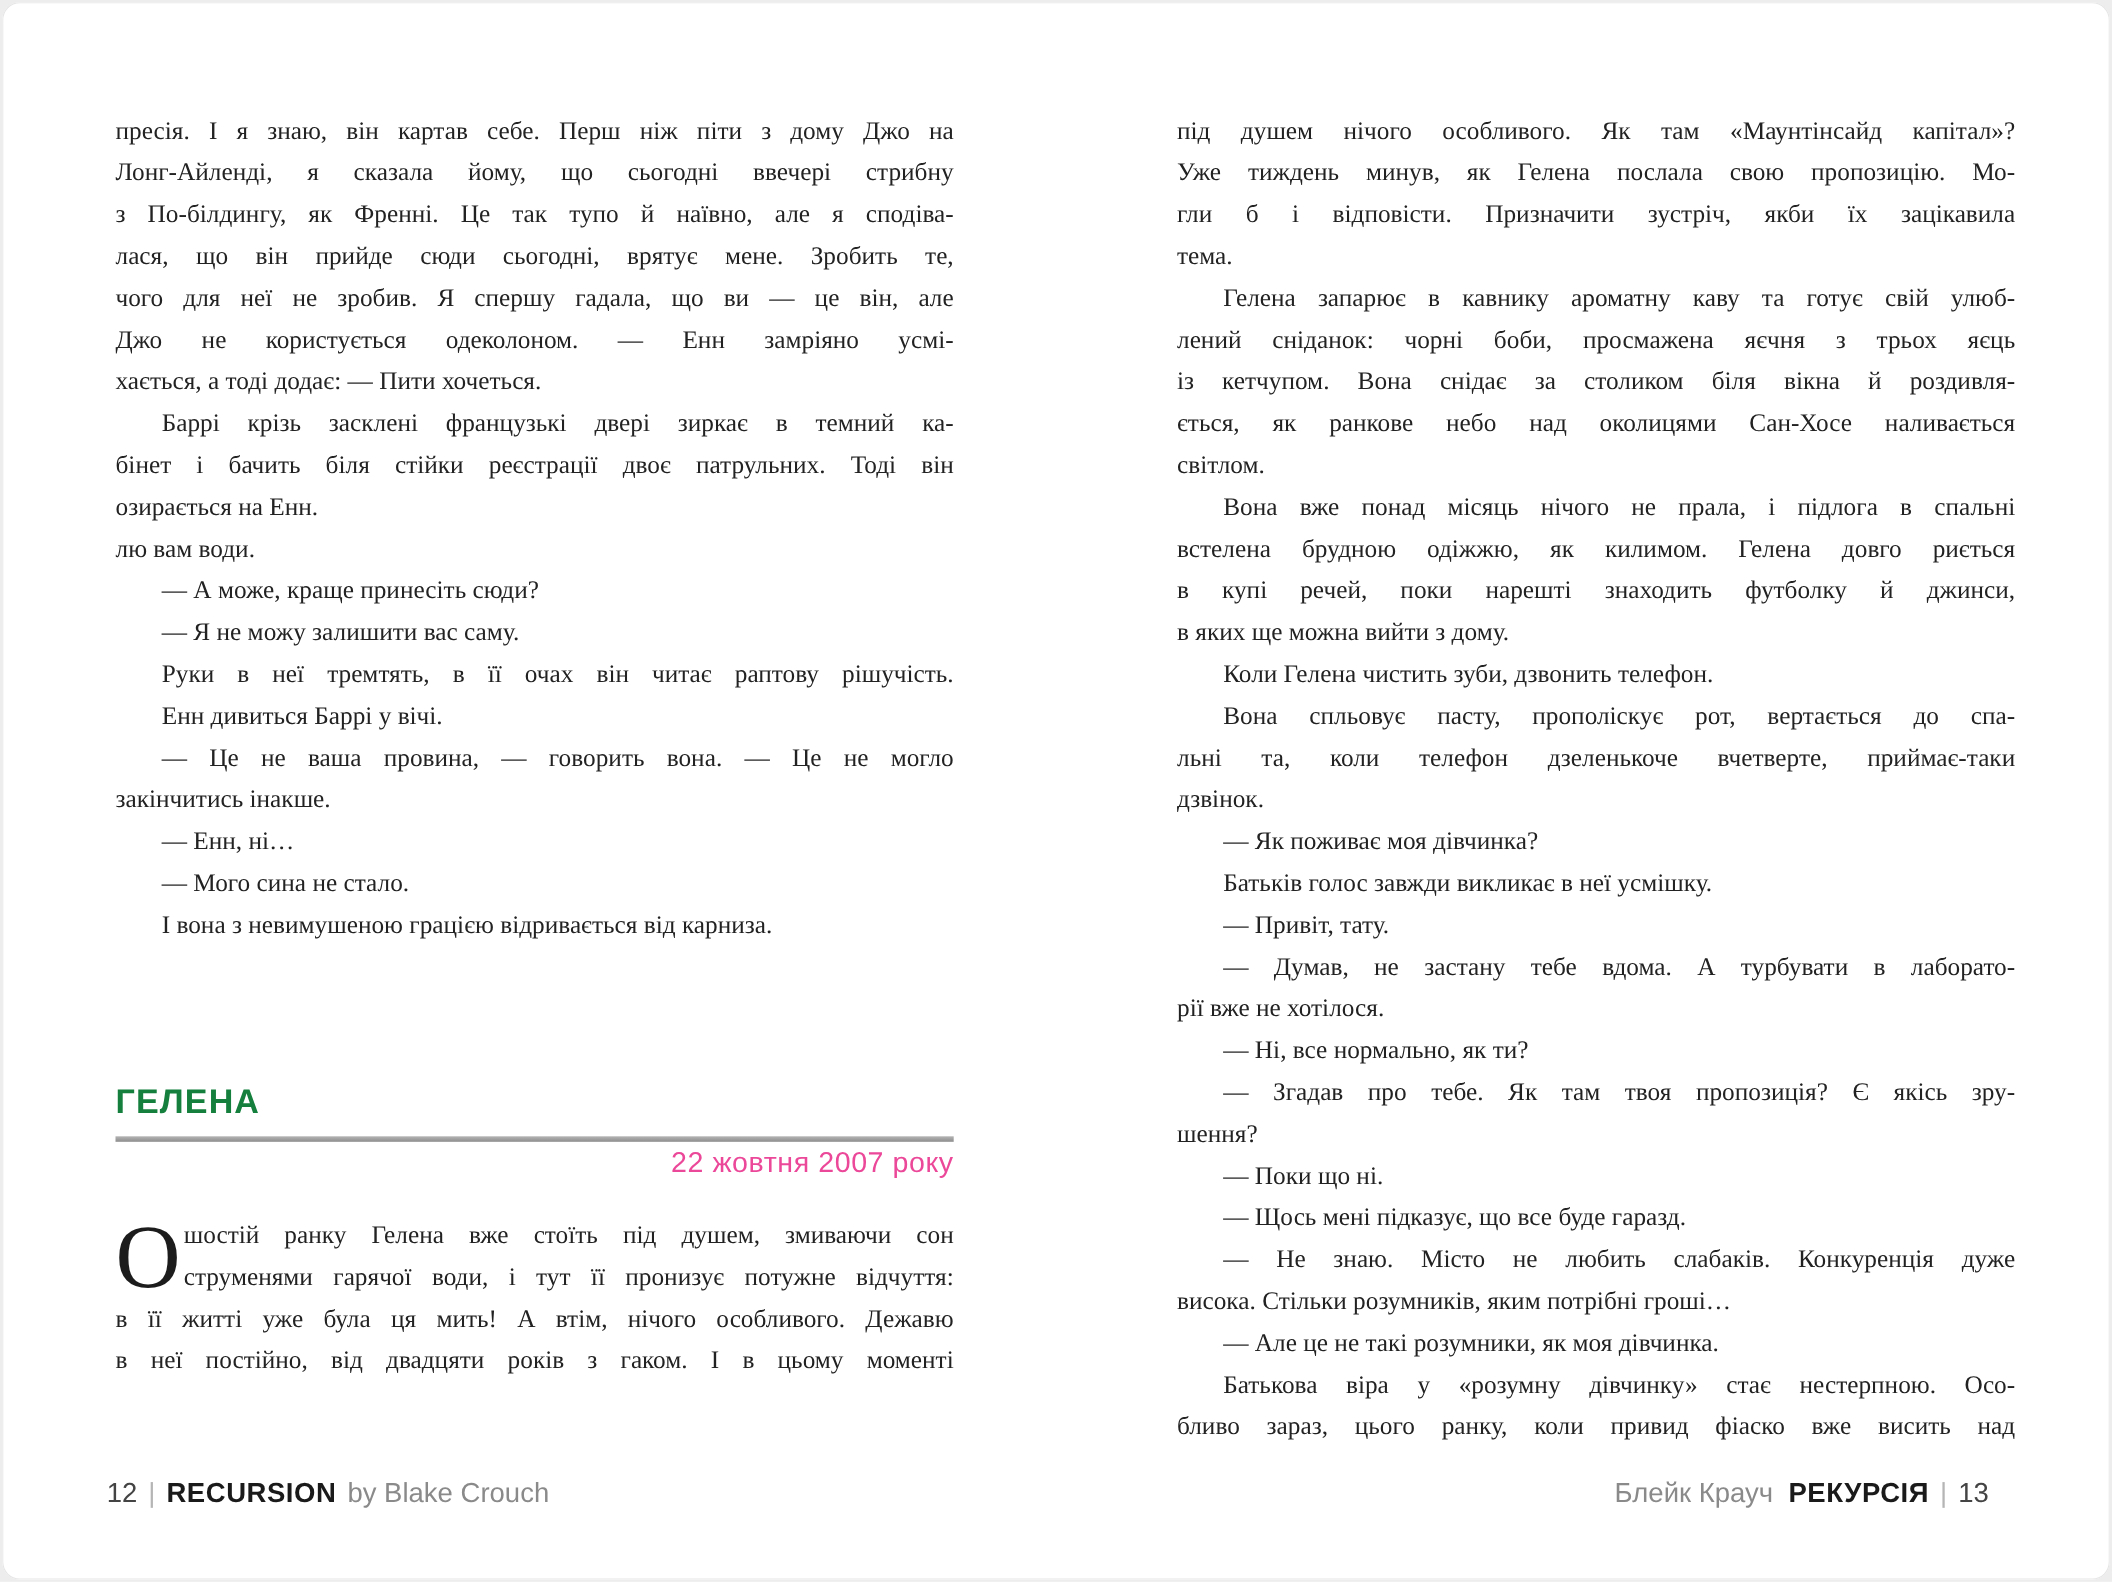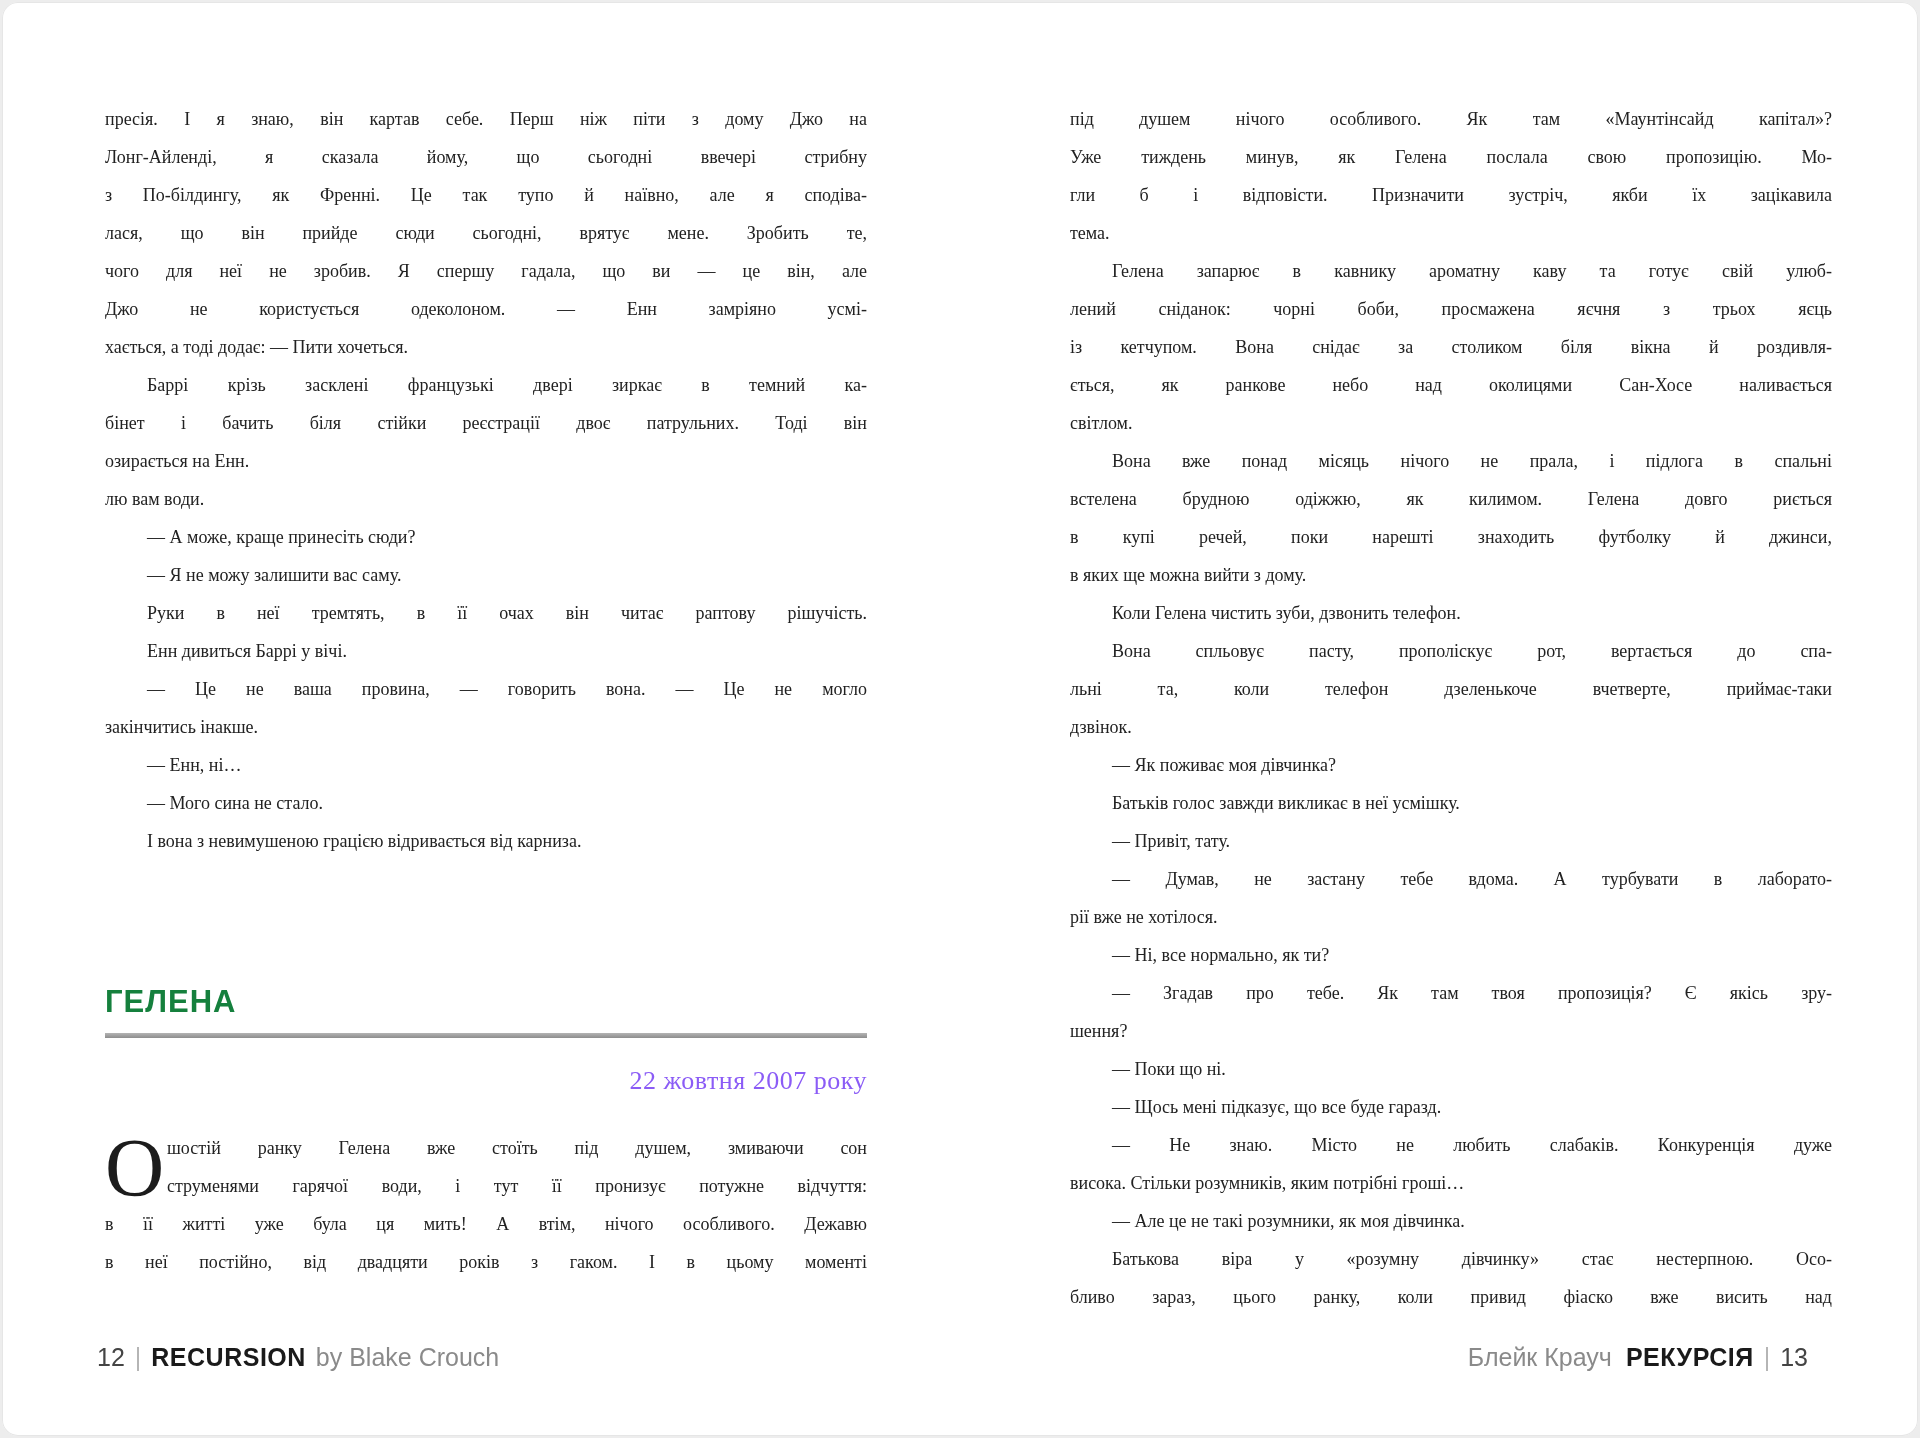--- a/index.html
+++ b/index.html
@@ -13,42 +13,42 @@
     position:absolute;left:0;top:0;width:1916px;height:1434px;
     margin:2px;background:#ffffff;border-radius:16px;
     box-shadow:0 0 0 1px #e6e6e6 inset;
   }
   .page-col{position:absolute;width:762px;}
   .col-left{left:103px;top:98px;}
   .col-right{left:1068px;top:98px;}
 
   .block{margin:0;}
   .line{
-    font-size:18px;line-height:38px;color:#222222;
+    font-size:23px;line-height:38px;color:#222222;
     text-align:justify;text-align-last:left;
     white-space:normal;
   }
   .line.f{text-align-last:justify;}
   .line.i{text-indent:42px;}
   .line.dc{padding-left:62px;}
 
   .heading{
     margin-top:126px;
     font-family:"Liberation Sans","DejaVu Sans",sans-serif;
     font-weight:bold;font-size:31px;line-height:31px;
     letter-spacing:1px;color:#15803d;
   }
   .rule{
     margin-top:16px;height:5px;width:100%;
     background:linear-gradient(#b4b4b4,#8d8d8d);
   }
   .date{
-    margin-top:30px;
-    font-family:Liberation Serif, serif;
-    font-size:26px;line-height:26px;color:#8b5cf6;
+    margin-top:5px;
+    font-family:Liberation Sans, sans-serif;
+    font-size:26px;line-height:26px;color:#ec4899;
     text-align:right;letter-spacing:0.5px;
   }
   .dropcap-para{position:relative;margin-top:35px;}
   .dropcap{
     position:absolute;left:0;top:4px;
     font-size:82px;line-height:70px;color:#1c1c1c;
     font-family:"Liberation Serif","DejaVu Serif",serif;
   }
 
   .footer{

